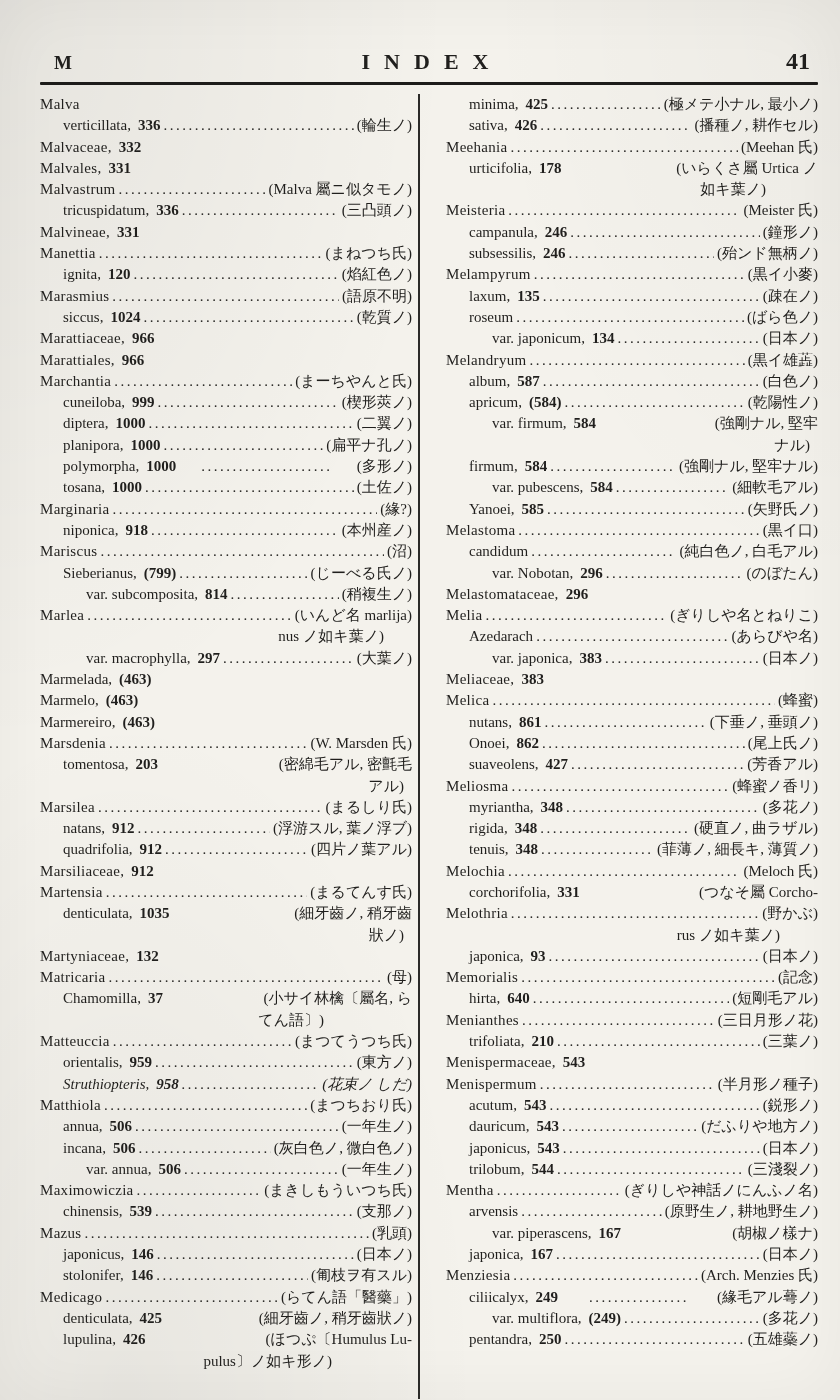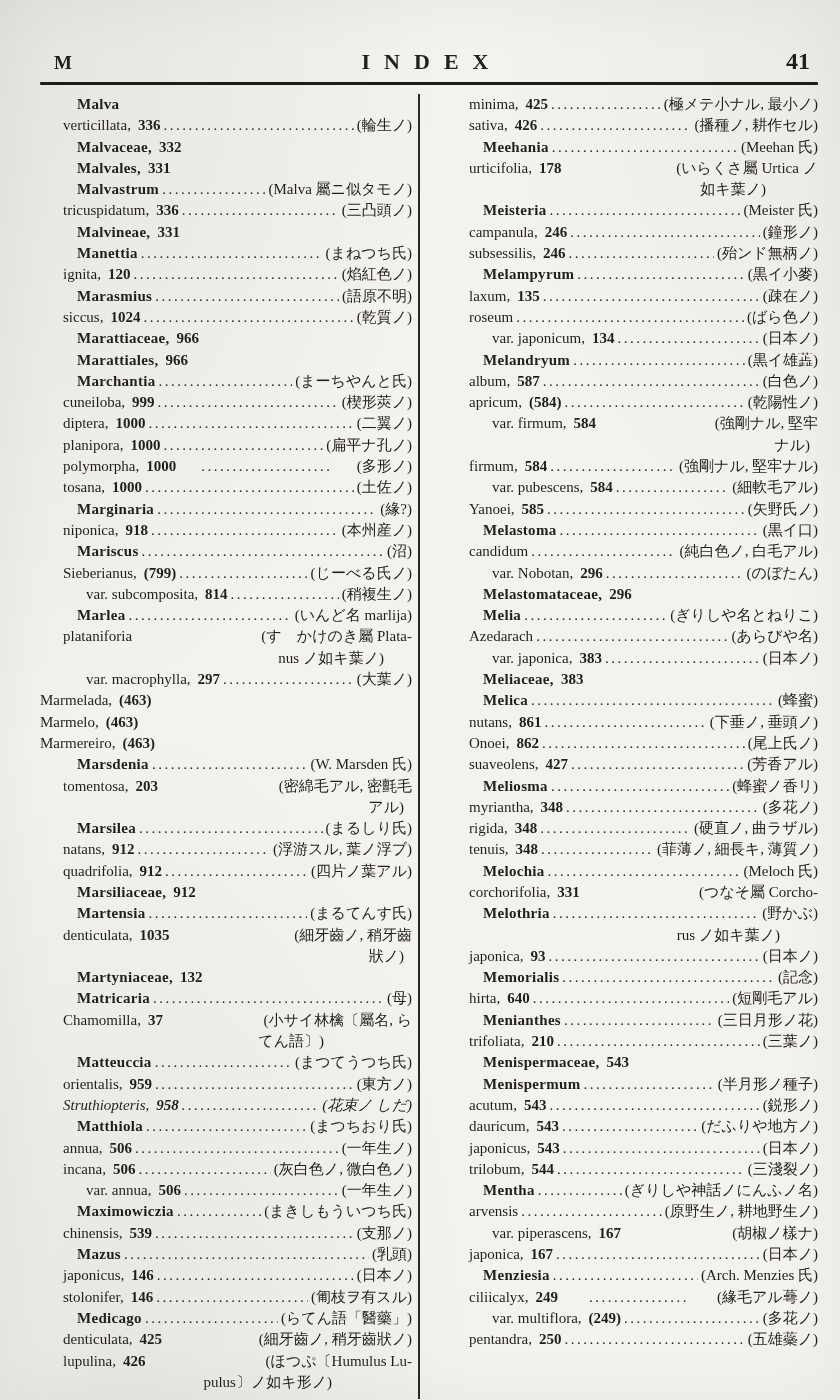--- a/index.html
+++ b/index.html
@@ -31,21 +31,21 @@
   #col-left{margin-right:6px;}
   .divider{width:2px;background:#2b2a28;}
   #col-right{margin-left:26px;}
   .line{
     display:flex;align-items:baseline;
     height:21.3px;line-height:21.3px;
     font-size:15px;white-space:nowrap;overflow:hidden;
     box-sizing:border-box;
   }
   .lhs{flex-shrink:0;}
-  .name.bold{font-weight:bold;letter-spacing:0.3px;margin-left:37px;}
+  .name.bold{font-weight:normal;letter-spacing:0.3px;}
   .num{font-weight:bold;margin-left:7px;}
   .leader{flex:1 1 auto;overflow:hidden;margin:0 3px;min-width:0;}
   .leader::after{
     content:"..........................................................................................";
     letter-spacing:2.5px;color:#2a2926;
   }
   .note{flex-shrink:0;}
   .line.split{justify-content:space-between;}
   .line.cont{justify-content:flex-end;}
 </style>
@@ -167,24 +167,20 @@
         <div class="line" style="padding-left: 46px;">
           <span class="lhs"><span class="name">var. subcomposita,</span><span class="num">814</span></span>
           <span class="leader"></span>
           <span class="note">(稍複生ノ)</span>
         </div>
         <div class="line">
           <span class="lhs"><span class="name bold">Marlea</span></span>
           <span class="leader"></span>
           <span class="note">(いんど名 marlija)</span>
         </div>
-        <div class="line split" style="padding-left: 23px;">
-          <span class="lhs"><span class="name">plataniforia</span></span>
-          <span class="note">(すゞかけのき屬 Plata-</span>
-        </div>
         <div class="line cont" style="padding-right: 28px;">
           <span class="note">nus ノ如キ葉ノ)</span>
         </div>
         <div class="line" style="padding-left: 46px;">
           <span class="lhs"><span class="name">var. macrophylla,</span><span class="num">297</span></span>
           <span class="leader"></span>
           <span class="note">(大葉ノ)</span>
         </div>
         <div class="line">
           <span class="lhs"><span class="name">Marmelada,</span><span class="num">(463)</span></span>

